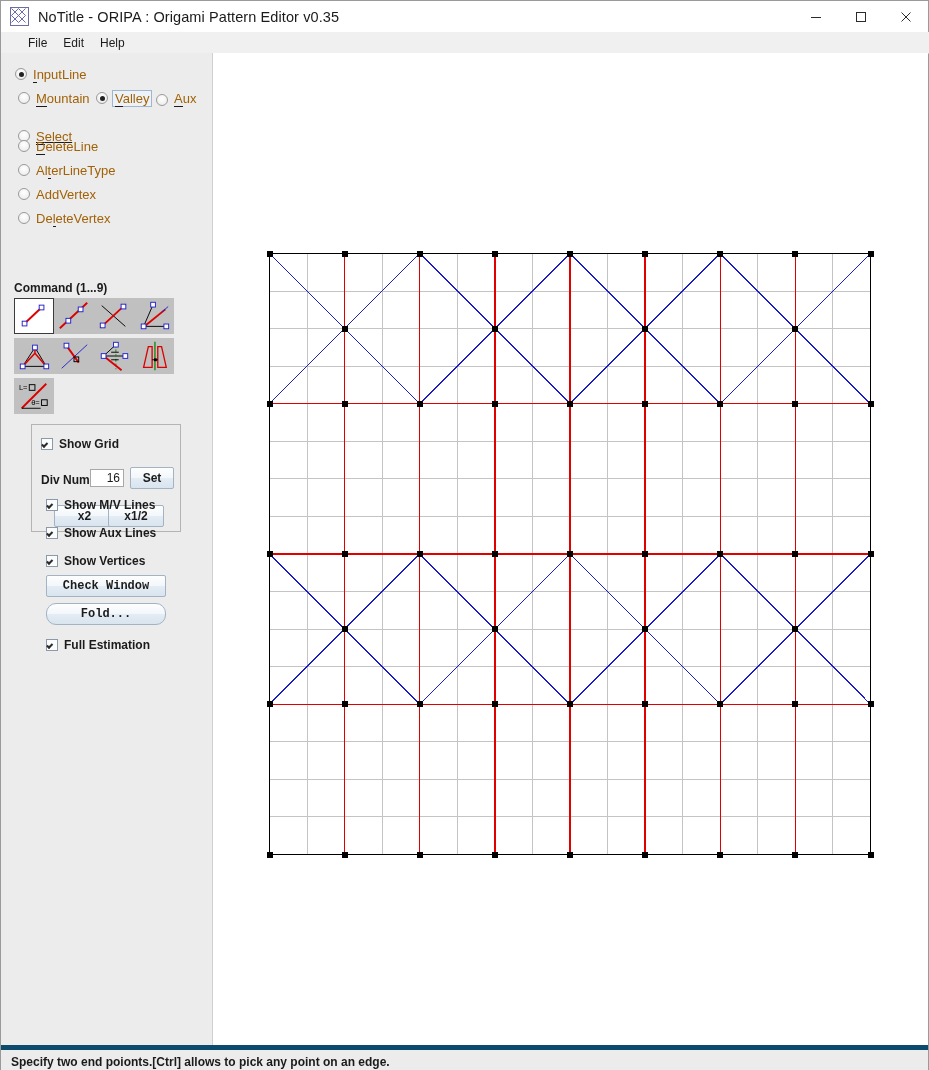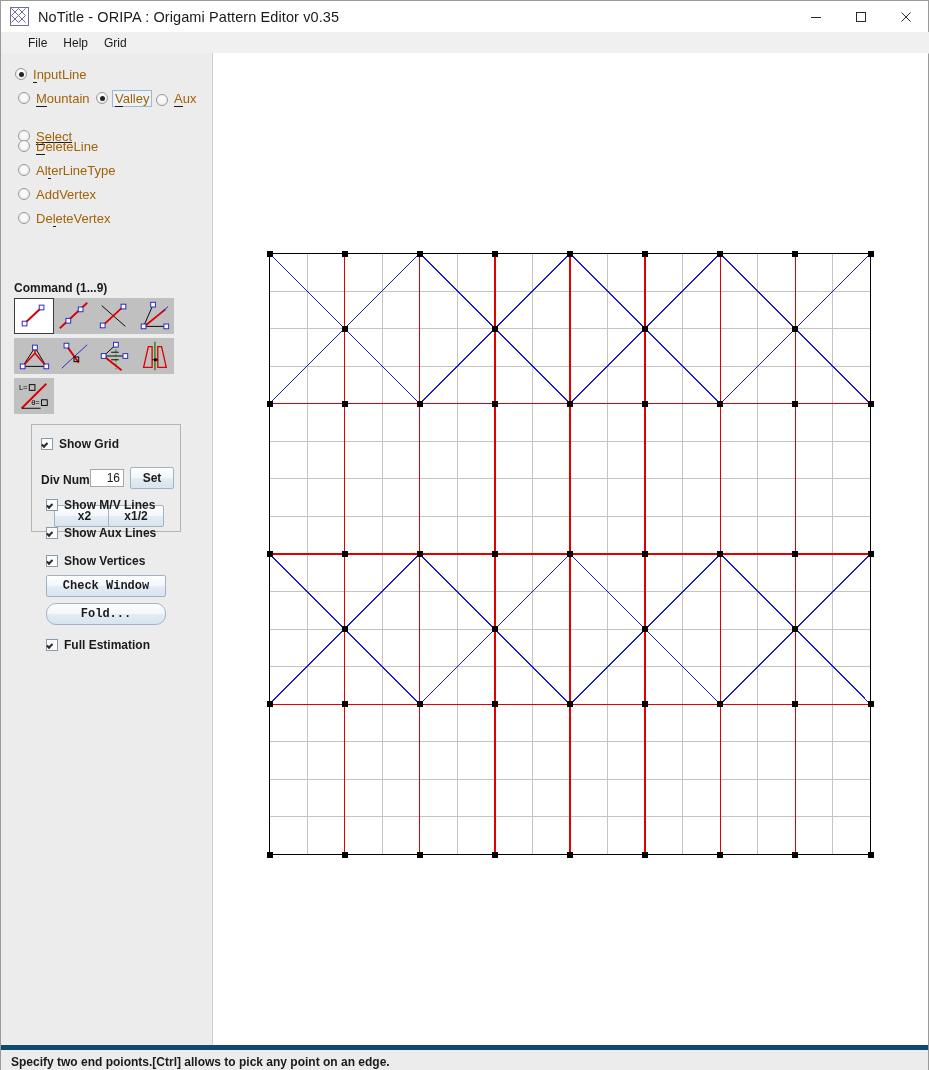--- a/index.html
+++ b/index.html
@@ -170,22 +170,22 @@
         <svg width="12" height="12" viewBox="0 0 12 12">
             <line x1="1.5" y1="1.5" x2="10.5" y2="10.5" stroke="#2b2b2b" stroke-width="1"></line>
             <line x1="10.5" y1="1.5" x2="1.5" y2="10.5" stroke="#2b2b2b" stroke-width="1"></line>
           </svg>
       </div>
     </div>
   </div>
 
   <div class="menubar">
     <div class="menu-item">File</div>
+    <div class="menu-item">Edit</div>
     <div class="menu-item">Help</div>
-    <div class="menu-item">Grid</div>
   </div>
 
   <div class="leftpanel">
     <div id="mode-radios">
         <div class="radio-row" style="left: 14px; top: 13px;">
           <span class="radio checked"></span>
           <span class="rlabel"><u>I</u>nputLine</span>
         </div>
         <div class="radio-row" style="left: 17px; top: 37px;">
           <span class="radio"></span>

